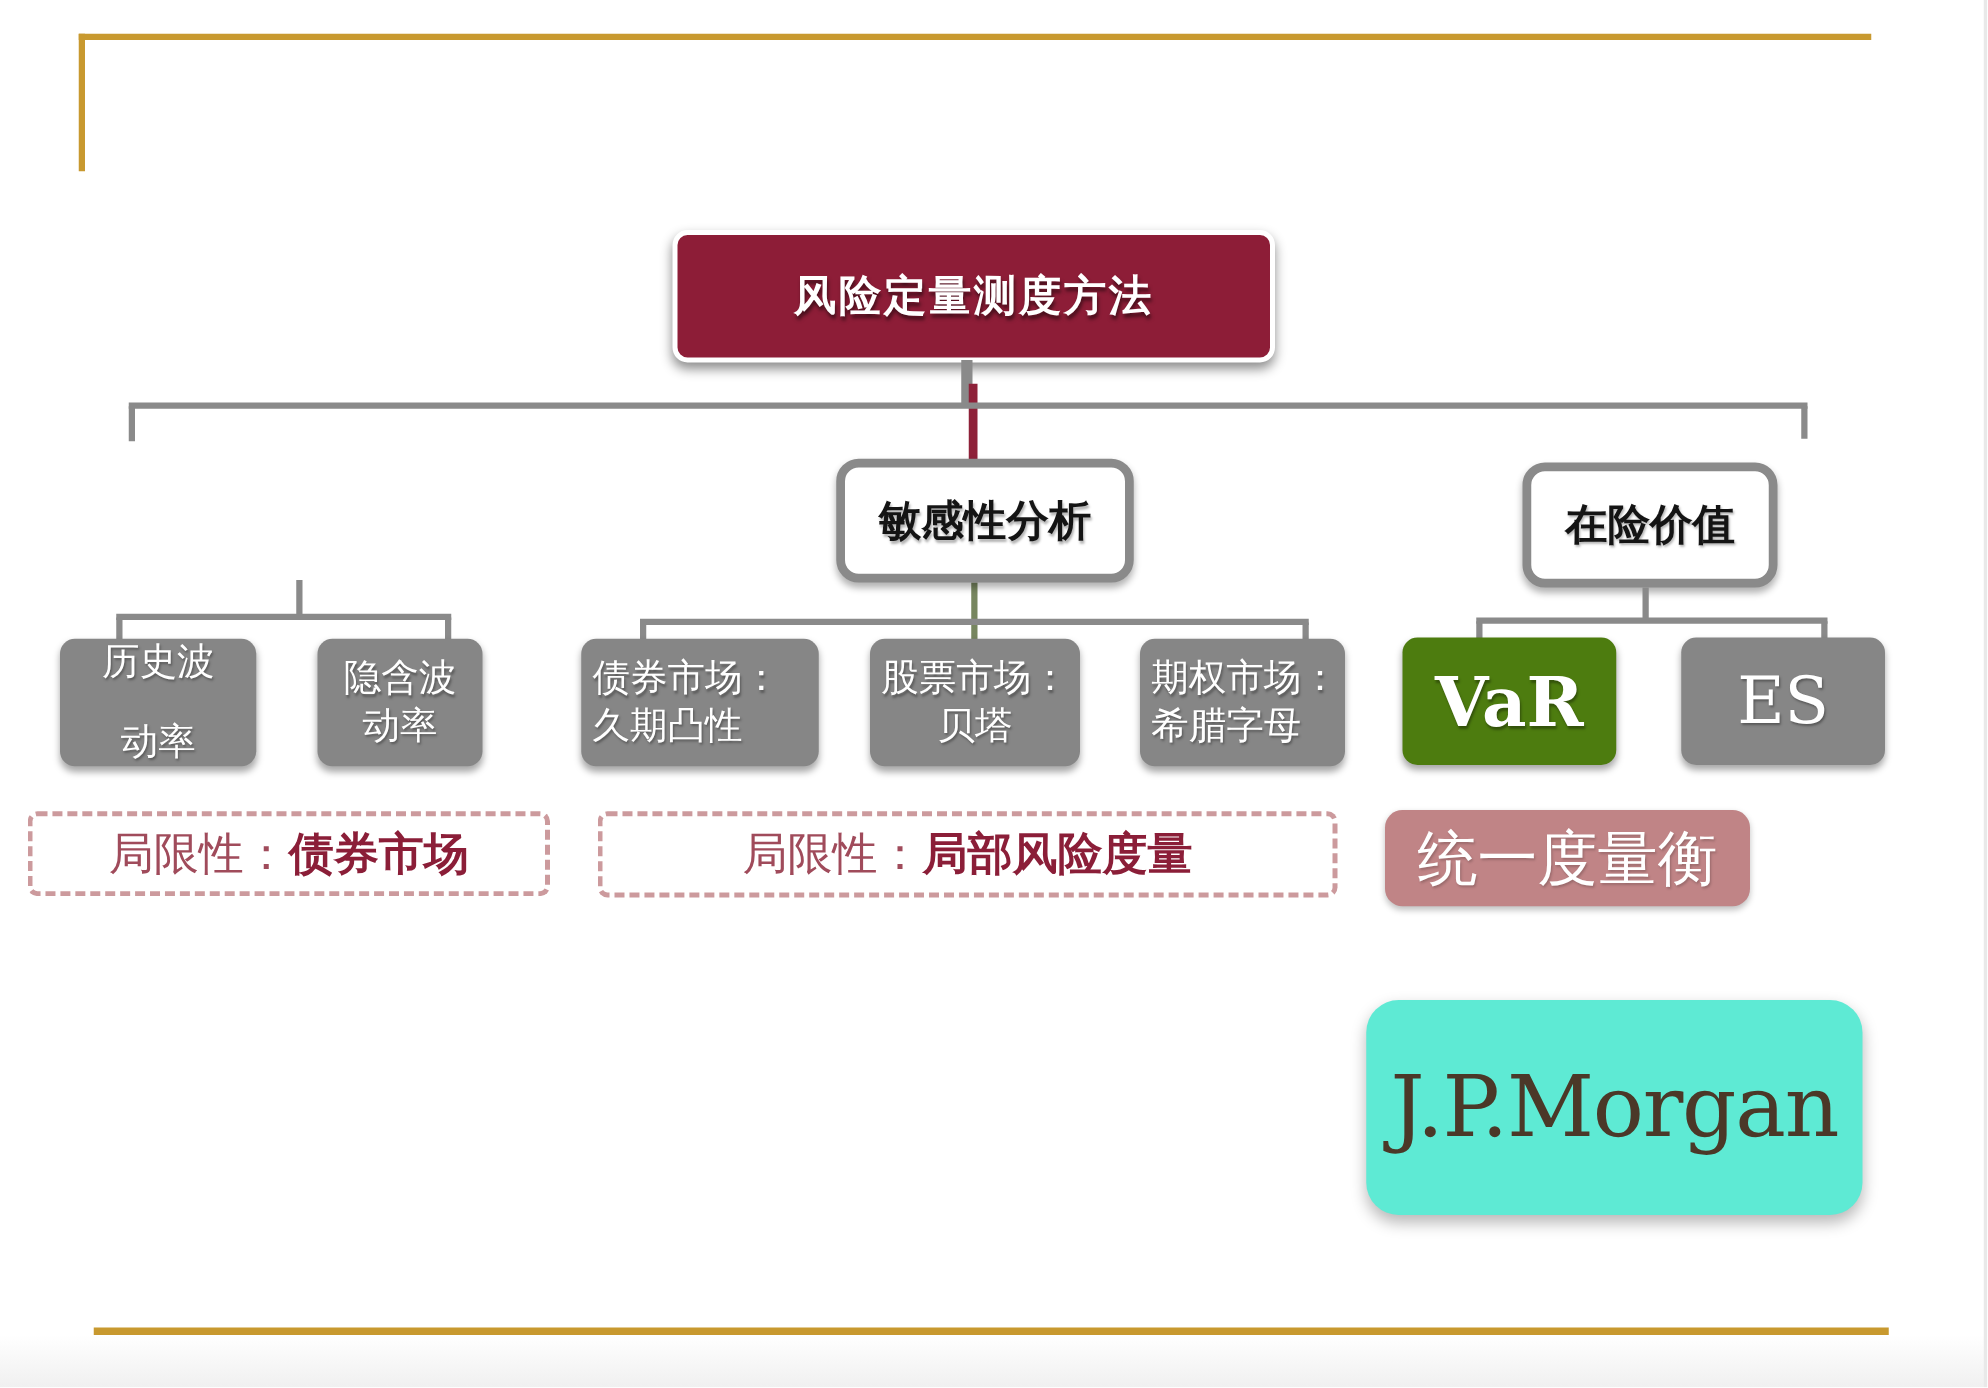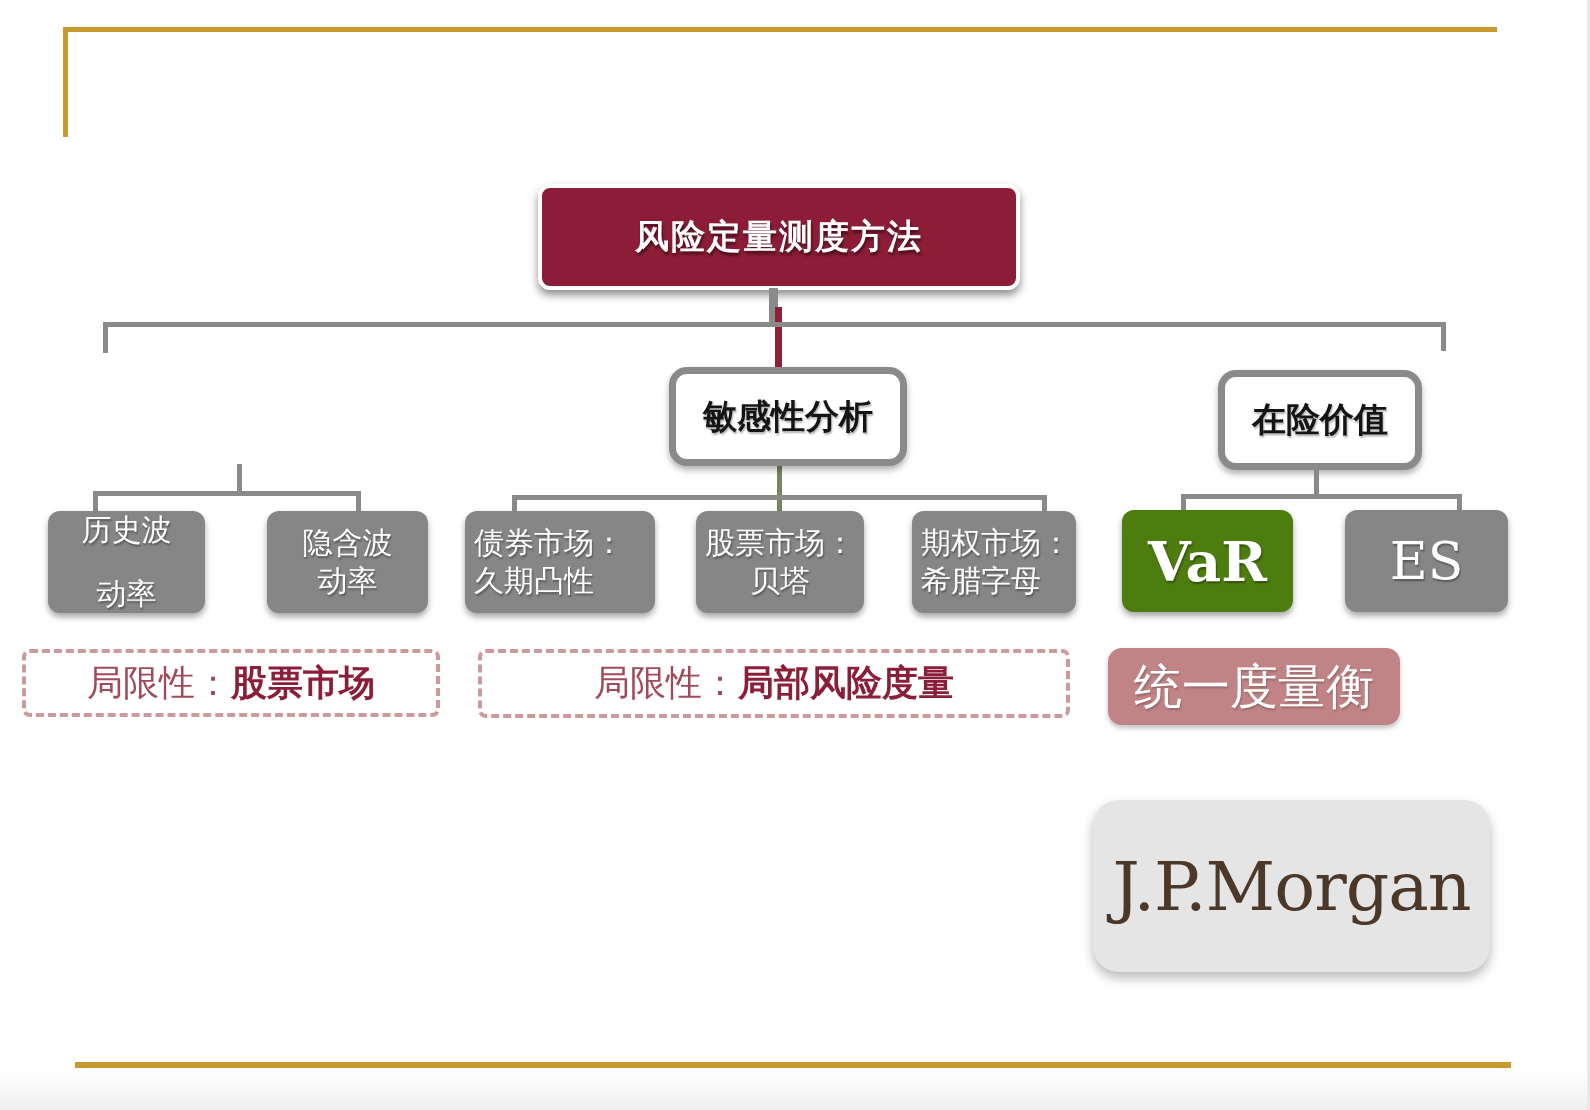--- a/index.html
+++ b/index.html
@@ -67,21 +67,21 @@
   .badge-box{
     background:#C08486;
     border-radius:14px;
     box-shadow:0 3px 5px rgba(0,0,0,0.25);
     display:flex;align-items:center;justify-content:center;
     color:#ffffff;font-size:48px;
     text-shadow:1px 2px 2px rgba(0,0,0,0.2);
   }
   
   .logo-box{
-    background:#e5e5e5;
+    background:#5eead4;
     border-radius:26px;
     box-shadow:0 6px 12px rgba(0,0,0,0.28);
     display:flex;align-items:center;justify-content:center;
     color:#4B3828;font-size:68px;letter-spacing:-1px;
   }
   .edge-right{background:#E9E9E9;}
   .edge-bottom{background:linear-gradient(#ffffff,#f0f0f0);}
 </style>
 </head>
 <body>
@@ -107,21 +107,21 @@
 
   <div class="abs gline" style="left:237px;top:464px;width:5px;height:29px;"></div>
   <div class="abs gline" style="left:93px;top:491px;width:268px;height:5px;"></div>
   <div class="abs gline" style="left:93px;top:494px;width:5px;height:19px;"></div>
   <div class="abs gline" style="left:356px;top:494px;width:5px;height:19px;"></div>
 
   <div class="abs leaf-node" style="left:48px;top:511px;width:157px;height:102px;justify-content:space-between;">
     <span>历史波</span>
     <span>动率</span>
   </div>
-  <div class="abs leaf-node" style="left:267px;top:511px;width:161px;height:102px;">
+  <div class="abs leaf-node" style="left:254px;top:511px;width:132px;height:102px;">
     <span>隐含波</span>
     <span>动率</span>
   </div>
 
   <div class="abs greenline" style="left:777px;top:466px;width:5px;height:46px;"></div>
   <div class="abs branch-node" style="left:669px;top:367px;width:238px;height:99px;">
     <span>敏感性分析</span>
   </div>
   <div class="abs gline" style="left:512px;top:495px;width:535px;height:5px;"></div>
   <div class="abs gline" style="left:512px;top:498px;width:5px;height:14px;"></div>
@@ -150,21 +150,21 @@
 
   <div class="abs leaf-node pink" style="left:1122px;top:510px;width:171px;height:102px;">
     <span class="big">VaR</span>
   </div>
   <div class="abs leaf-node" style="left:1345px;top:510px;width:163px;height:102px;">
     <span class="big-normal">ES</span>
   </div>
 
   <div class="abs note-box" style="left:22px;top:649px;width:418px;height:68px;">
     <span class="prefix">局限性：</span>
-      <span class="emph">股票市场</span>
+      <span class="emph">债券市场</span>
   </div>
   <div class="abs note-box" style="left:478px;top:649px;width:592px;height:69px;">
     <span class="prefix">局限性：</span>
       <span class="emph">局部风险度量</span>
   </div>
   <div class="abs badge-box" style="left:1108px;top:648px;width:292px;height:77px;">
     <span>统一度量衡</span>
   </div>
 
   <div class="abs logo-box" style="left:1093px;top:800px;width:397px;height:172px;">

